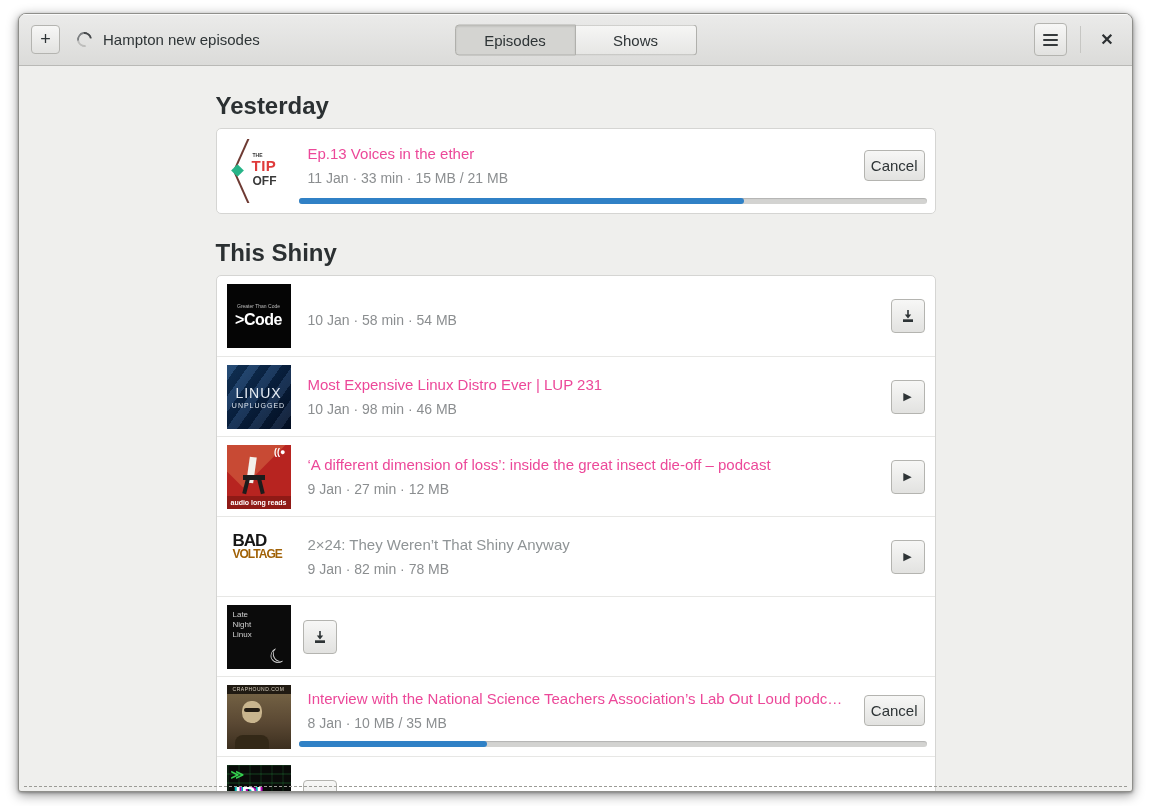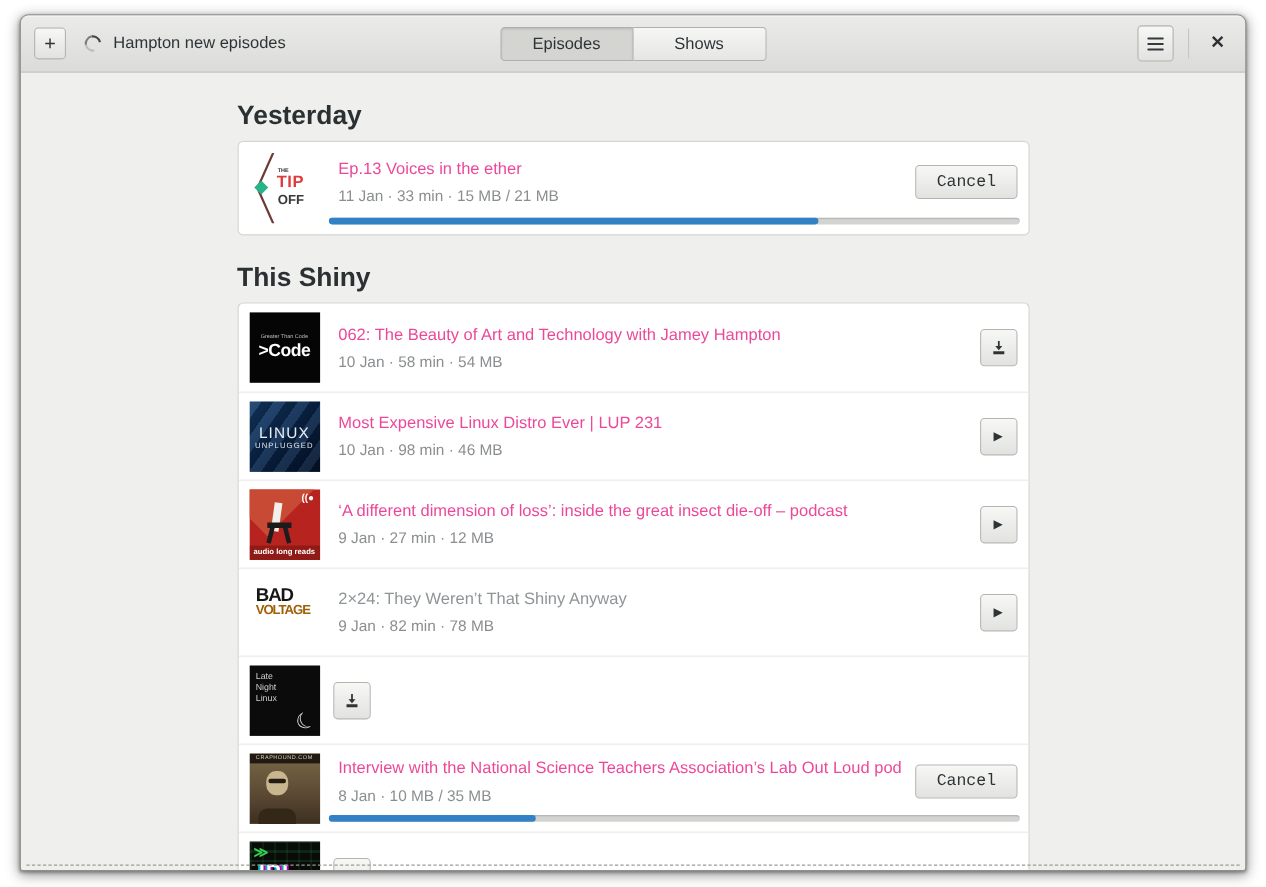--- a/index.html
+++ b/index.html
@@ -59,21 +59,21 @@
   .art { width:64px; height:64px; flex:none; position:relative; overflow:hidden; }
   .txt { margin-left:17px; flex:1; min-width:0; }
   .title { font-size:15px; color:#ec4899; white-space:nowrap; overflow:hidden; }
   .meta  { font-size:14px; color:#8b8e90; margin-top:8px; white-space:nowrap; }
   .row.played .title { color:#8f9496; }
   .row.downloading .txt, .row.downloading .action { margin-bottom:12px; }
 
   .action { margin-left:12px; flex:none; }
   .icon-btn { width:34px; height:34px; display:flex; align-items:center; justify-content:center; }
   .play-glyph { font-size:11px; color:#2e3436; }
-  .cancel-btn { height:31px; padding:0 18px; font-size:15px;font-family:Liberation Mono, monospace; }
+  .cancel-btn { height:31px; padding:0 6px; font-size:15px; }
 
   .progress { position:absolute; left:82px; right:8px; bottom:9px; height:6px;
               background:#d3d3d1; border-radius:3px; box-shadow:inset 0 1px 1px rgba(0,0,0,.15); }
   .progress .fill { height:100%; background:#3081c6; border-radius:3px; }
 
   
   .art-tipoff { background:#fff; }
   .art-tipoff .l1,.art-tipoff .l2 { position:absolute; width:2px; height:42px; background:#6e3a33; left:15px; }
   .art-tipoff .l1 { top:-9px; transform:rotate(24deg); }
   .art-tipoff .l2 { bottom:-9px; transform:rotate(-24deg); }
@@ -185,21 +185,20 @@
       <div class="section-title">This Shiny</div>
 
       <div class="card">
 
         <div class="row">
           <div class="art art-gtc">
             <span class="small">Greater Than Code</span>
             <span class="big">&gt;Code</span>
           </div>
           <div class="txt">
-            <div class="title">062: The Beauty of Art and Technology with Jamey Hampton</div>
             <div class="meta">10 Jan · 58 min · 54 MB</div>
           </div>
           <div class="action">
             <button class="btn icon-btn">
               <svg width="16" height="16" viewBox="0 0 16 16">
                 <path d="M7.2 2h1.6v4.6h2.4L8 10.4 4.8 6.6h2.4z" fill="#2e3436"></path>
                 <path d="M3 11.3h10v2.7H3z" fill="#2e3436"></path>
               </svg>
             </button>
           </div>

